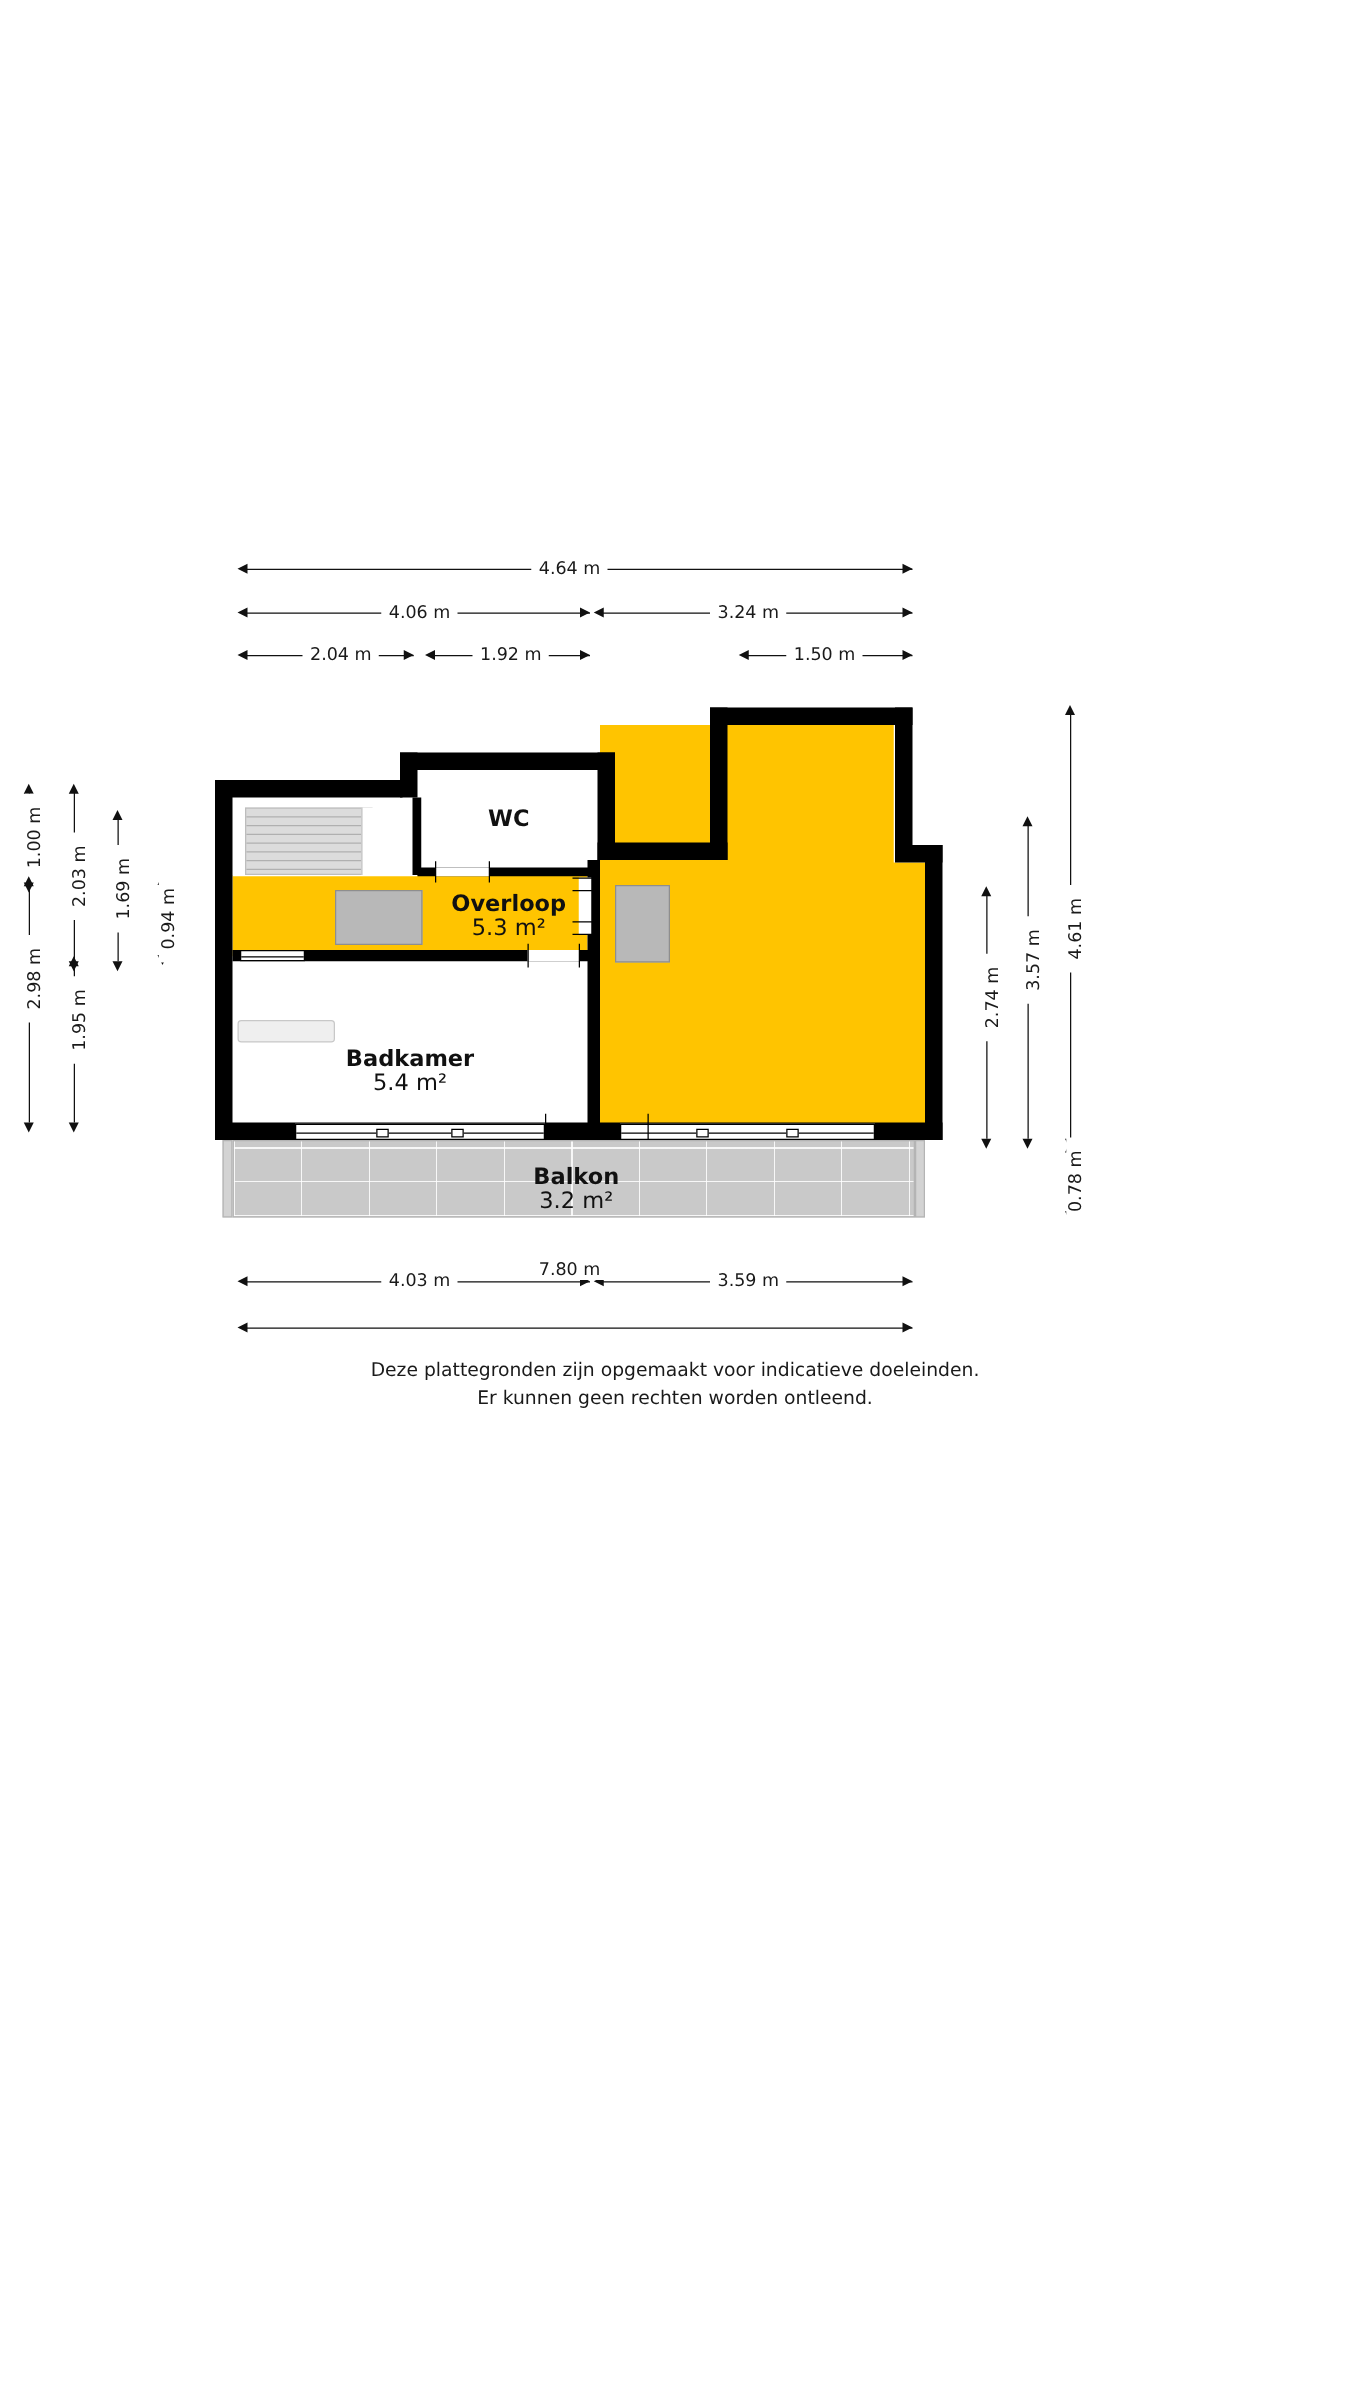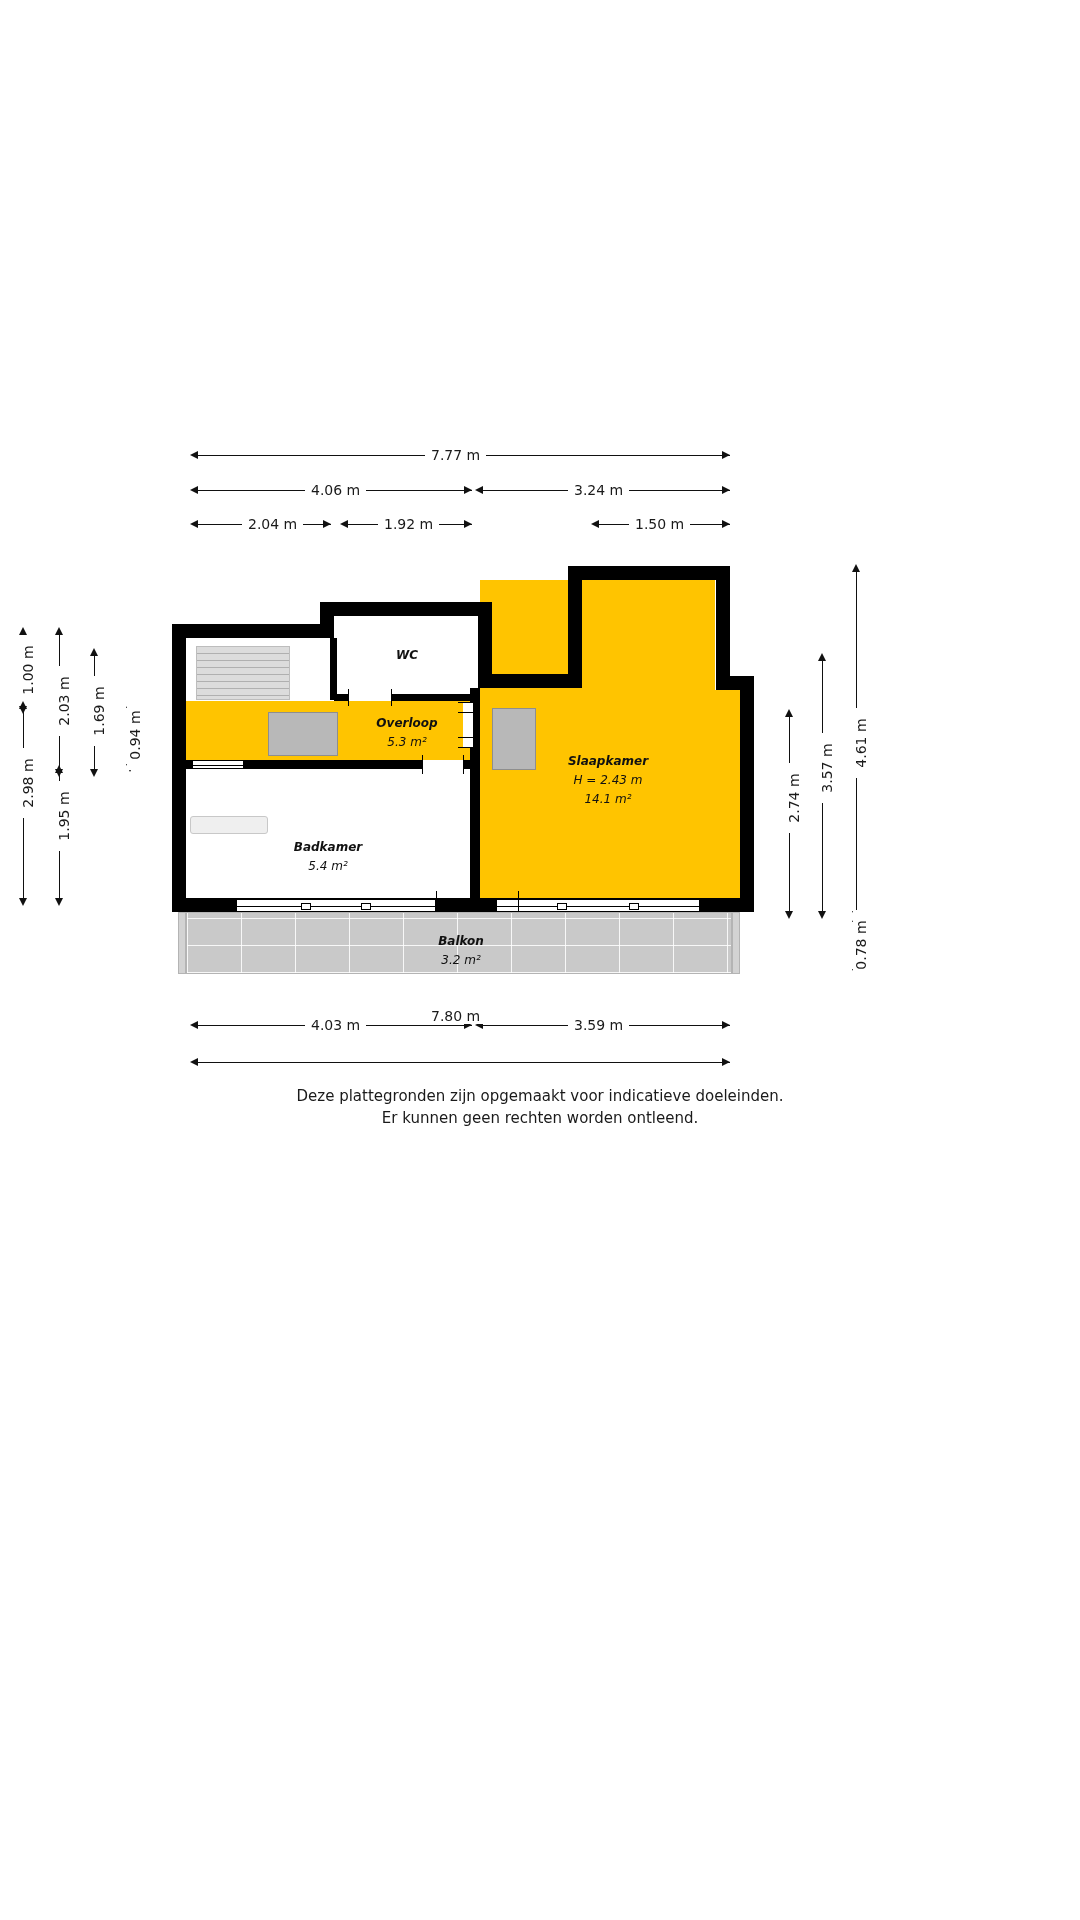--- a/index.html
+++ b/index.html
@@ -88,25 +88,24 @@
   }
   .room {
     position: absolute;
   }
   .room-yellow { background: #ffc400; }
   .room-white  { background: #ffffff; }
 
   .room-label {
     position: absolute;
     text-align: center;
-    font-size: 12px;
+    font-size: 18px;
     line-height: 19px;
     color: #111;
     white-space: nowrap;
-    font-style: italic;
   }
   .room-label .nm { font-weight: bold; }
 
   
   .balcony {
     position: absolute;
     background:
       repeating-linear-gradient(90deg, rgba(255,255,255,.85) 0 1px, rgba(0,0,0,0) 1px 54px),
       repeating-linear-gradient(0deg, rgba(255,255,255,.85) 0 1px, rgba(0,0,0,0) 1px 27px),
       #c9c9c9;
@@ -174,21 +173,21 @@
   }
 </style>
 </head>
 <body>
 
 <div id="plan">
 
   <div class="dimline-h" style="left:196px; top:455px; width:534px;"></div>
   <div class="arrow arrow-l" style="left:190px; top:451px;"></div>
   <div class="arrow arrow-r" style="left:722px; top:451px;"></div>
-  <div class="dim-label" style="left:425px; top:447px;">7.77 m</div>
+  <div class="dim-label" style="left:425px; top:447px;">4.64 m</div>
 
   <div class="dimline-h" style="left:196px; top:490px; width:276px;"></div>
   <div class="arrow arrow-l" style="left:190px; top:486px;"></div>
   <div class="arrow arrow-r" style="left:464px; top:486px;"></div>
   <div class="dim-label" style="left:305px; top:482px;">4.06 m</div>
 
   <div class="dimline-h" style="left:481px; top:490px; width:249px;"></div>
   <div class="arrow arrow-l" style="left:475px; top:486px;"></div>
   <div class="arrow arrow-r" style="left:722px; top:486px;"></div>
   <div class="dim-label" style="left:568px; top:482px;">3.24 m</div>
@@ -352,25 +351,20 @@
   <div class="room-label" style="left:318px; top:714px; width:178px;">
     <div class="nm">Overloop</div>
     <div>5.3 m²</div>
   </div>
 
   <div class="room-label" style="left:244px; top:838px; width:168px;">
     <div class="nm">Badkamer</div>
     <div>5.4 m²</div>
   </div>
 
-  <div class="room-label" style="left:520px; top:752px; width:176px;">
-    <div class="nm">Slaapkamer</div>
-    <div>H = 2.43 m</div>
-    <div>14.1 m²</div>
-  </div>
 
   <div class="room-label" style="left:396px; top:932px; width:130px;">
     <div class="nm">Balkon</div>
     <div>3.2 m²</div>
   </div>
 
   <div class="dimline-h" style="left:196px; top:1025px; width:276px;"></div>
   <div class="arrow arrow-l" style="left:190px; top:1021px;"></div>
   <div class="arrow arrow-r" style="left:464px; top:1021px;"></div>
   <div class="dim-label" style="left:305px; top:1017px;">4.03 m</div>

